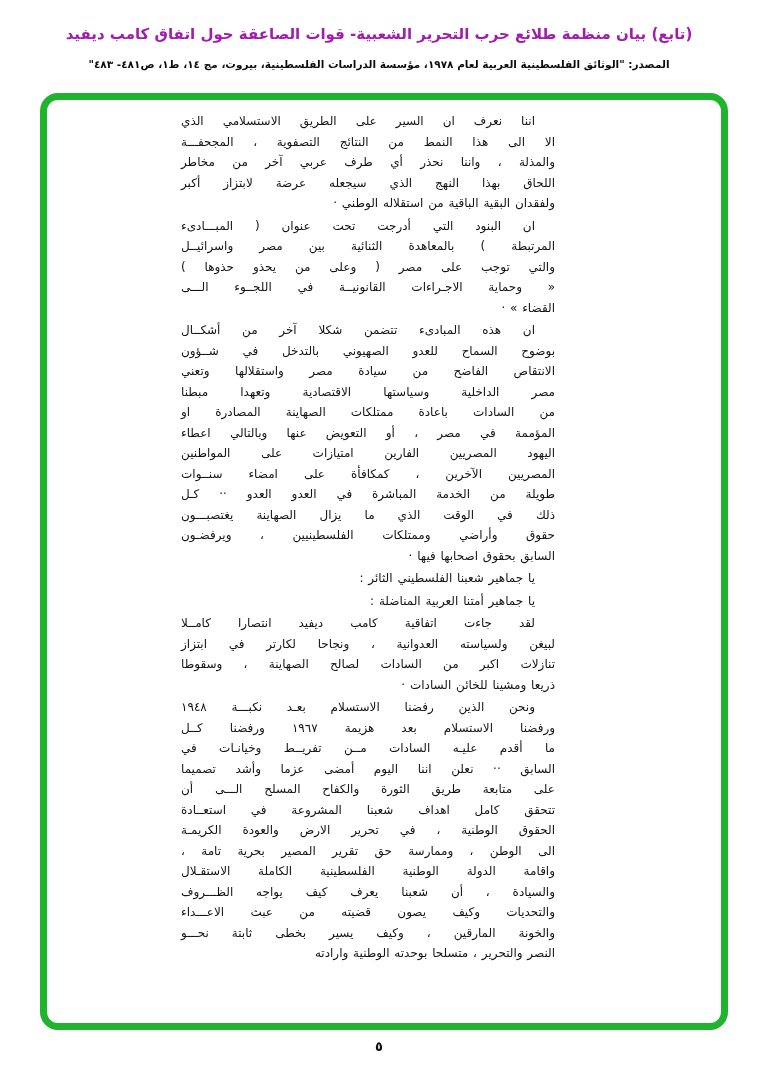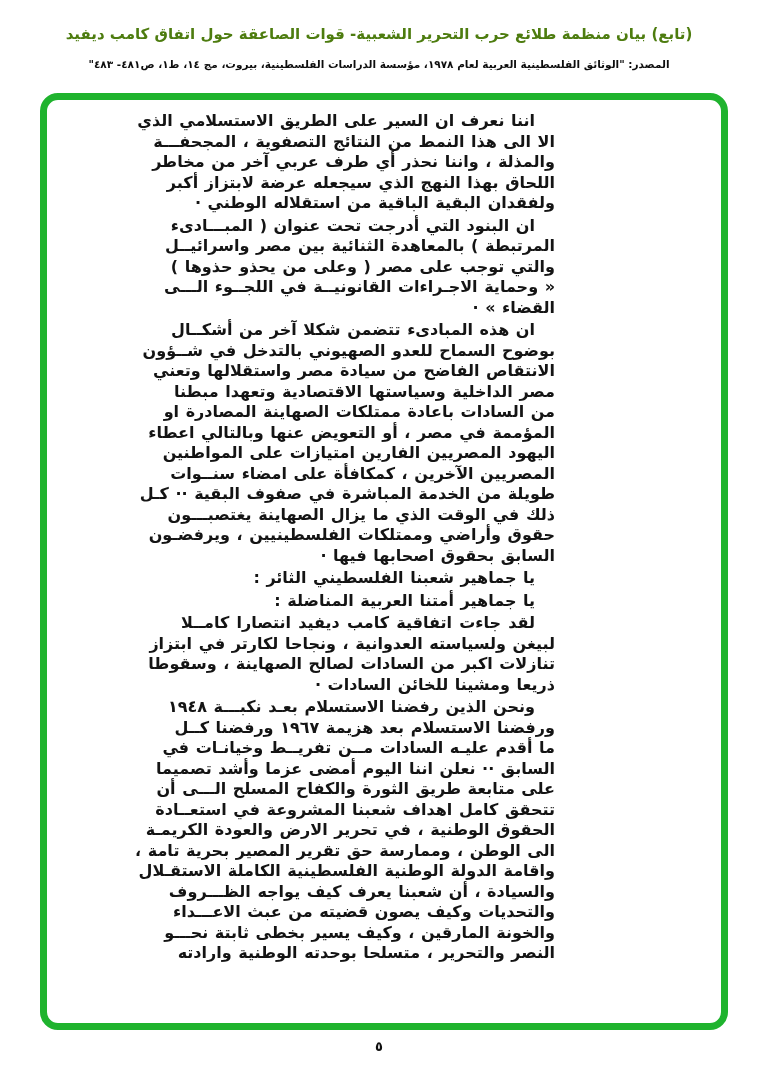--- a/index.html
+++ b/index.html
@@ -18,21 +18,21 @@
   }
   .page{position:absolute;inset:0;}
   .doc-title{
     position:absolute;
     top:24px;left:0;width:100%;
     direction:rtl;
     text-align:center;
     font-weight:bold;
     font-size:15px;
     line-height:20px;
-    color:#4d7c0f;
+    color:#a21caf;
   }
   .doc-source{
     position:absolute;
     top:57px;left:0;width:100%;
     direction:rtl;
     text-align:center;
     font-weight:bold;
     font-size:10.5px;
     line-height:15px;
     color:#0d0d0d;
@@ -44,22 +44,22 @@
     border:7px solid var(--green);
     border-radius:18px;
     background:transparent;
   }
   .body-text{
     position:absolute;
     top:111px;
     left:181px;
     width:374px;
     direction:rtl;
-    font-size:16px;
-    font-weight:bold;
+    font-size:12px;
+    font-weight:normal;
     line-height:20.5px;
     color:var(--ink);
     word-spacing:1px;
   }
   .par{margin-bottom:2px;}
   .line{
     white-space:nowrap;
     text-align:justify;
     text-align-last:justify;
   }
@@ -103,21 +103,21 @@
       </div>
       <div class="par">
         <div class="line first">ان هذه المبادىء تتضمن شكلا آخر من أشكــال</div>
         <div class="line">بوضوح السماح للعدو الصهيوني بالتدخل في شــؤون</div>
         <div class="line">الانتقاص الفاضح من سيادة مصر واستقلالها وتعني</div>
         <div class="line">مصر الداخلية وسياستها الاقتصادية وتعهدا مبطنا</div>
         <div class="line">من السادات باعادة ممتلكات الصهاينة المصادرة او</div>
         <div class="line">المؤممة في مصر ، أو التعويض عنها وبالتالي اعطاء</div>
         <div class="line">اليهود المصريين الفارين امتيازات على المواطنين</div>
         <div class="line">المصريين الآخرين ، كمكافأة على امضاء سنــوات</div>
-        <div class="line">طويلة من الخدمة المباشرة في صفوف البقية ·· كـل</div>
+        <div class="line">طويلة من الخدمة المباشرة في العدو العدو ·· كـل</div>
         <div class="line">ذلك في الوقت الذي ما يزال الصهاينة يغتصبـــون</div>
         <div class="line">حقوق وأراضي وممتلكات الفلسطينيين ، ويرفضـون</div>
         <div class="line last">السابق بحقوق اصحابها فيها ·</div>
       </div>
       <div class="par">
         <div class="line single">يا جماهير شعبنا الفلسطيني الثائر :</div>
       </div>
       <div class="par">
         <div class="line single">يا جماهير أمتنا العربية المناضلة :</div>
       </div>

